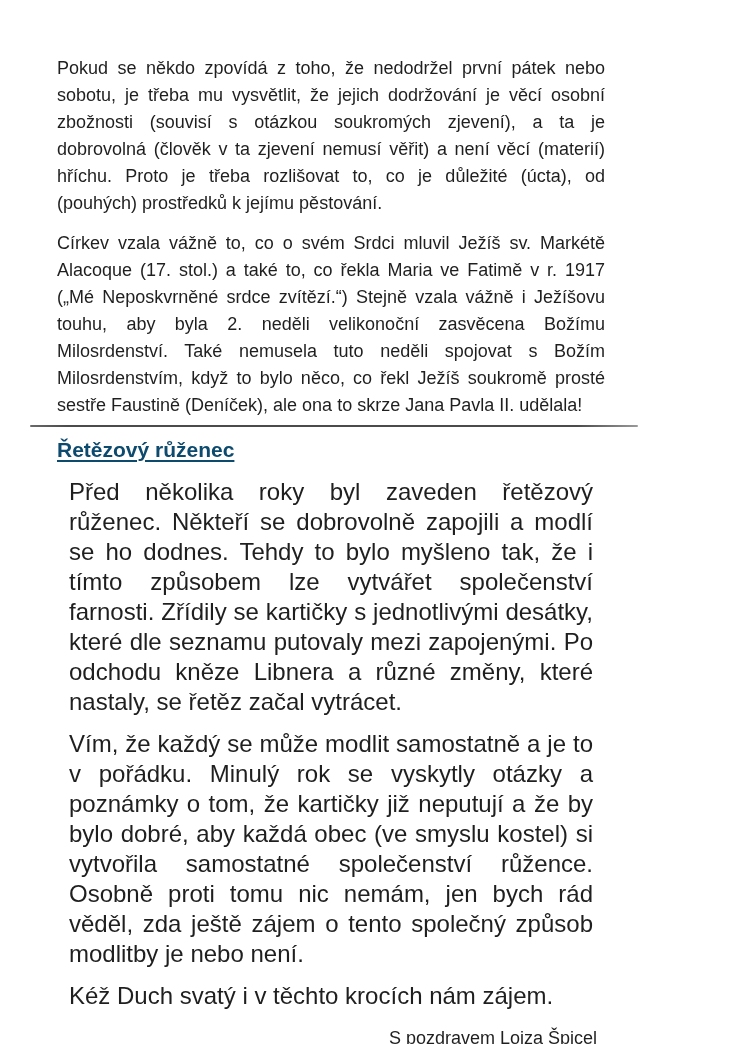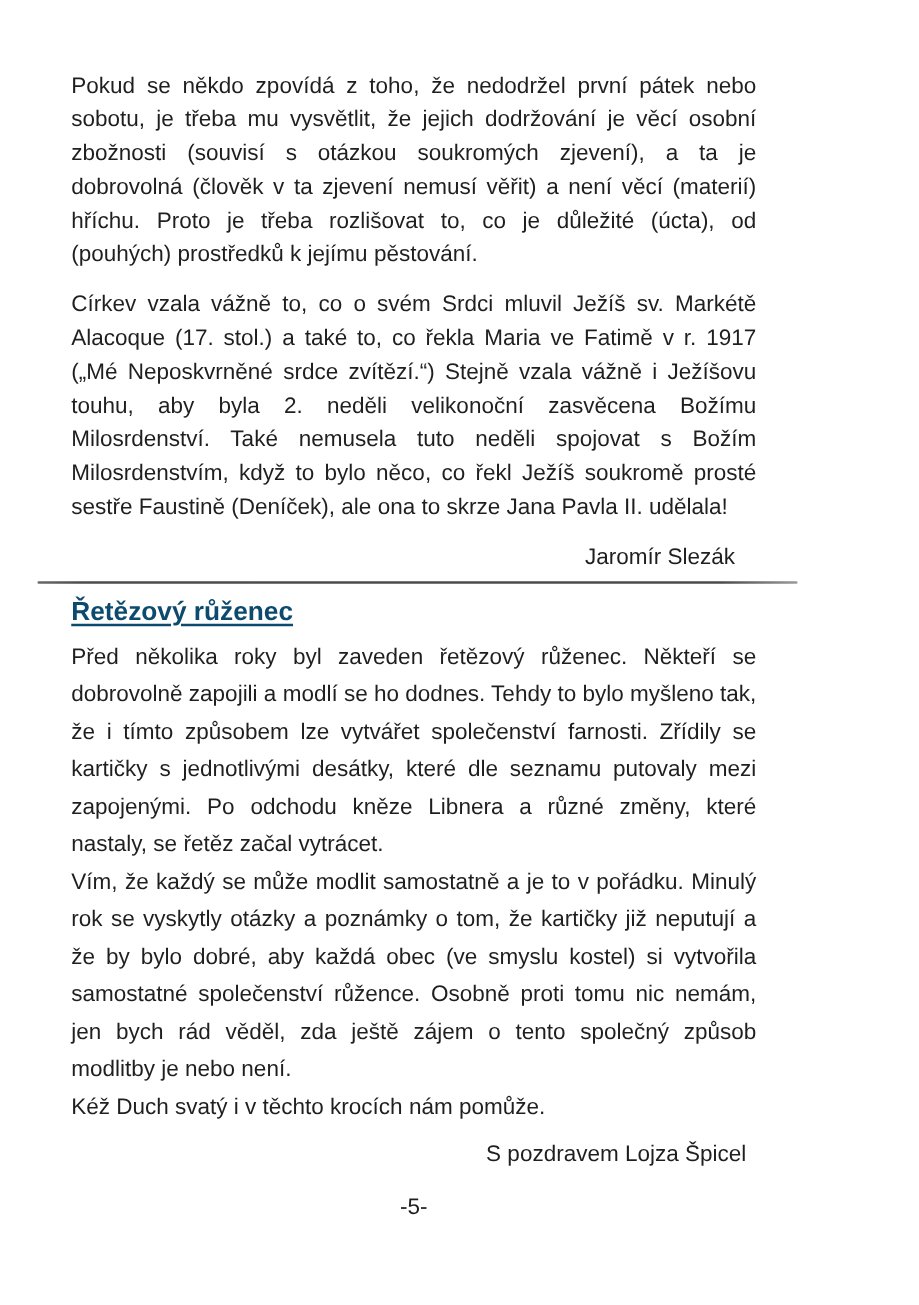--- a/index.html
+++ b/index.html
@@ -56,22 +56,22 @@
     margin: 0 0 5px 0;
     font-size: 21px;
     line-height: 30px;
     font-weight: bold;
     color: #0c4a6e;
     text-decoration: underline;
     text-decoration-thickness: 2px;
     text-underline-offset: 3px;
   }
   .sec2 p.body-par {
-    margin: 0;
-    font-size: 18px;
+    margin: 12px;
+    font-size: 24px;
     line-height: 30px;
     text-align: justify;
     text-justify: inter-word;
     hyphens: auto;
     -webkit-hyphens: auto;
   }
   .sig2 {
     margin: 8px;
     font-size: 18px;
     line-height: 30px;
@@ -85,28 +85,27 @@
   }
 </style>
 </head>
 <body>
 
 <div class="page">
 
   <div class="content sec1">
     <p class="body-par">Pokud se někdo zpovídá z toho, že nedodržel první pátek nebo sobotu, je třeba mu vysvětlit, že jejich dodržování je věcí osobní zbožnosti (souvisí s otázkou soukromých zjevení), a ta je dobrovolná (člověk v ta zjevení nemusí věřit) a není věcí (materií) hříchu. Proto je třeba rozlišovat to, co je důležité (úcta), od (pouhých) prostředků k jejímu pěstování.</p>
     <p class="body-par">Církev vzala vážně to, co o svém Srdci mluvil Ježíš sv. Markétě Alacoque (17. stol.) a také to, co řekla Maria ve Fatimě v r. 1917 („Mé Neposkvrněné srdce zvítězí.“) Stejně vzala vážně i Ježíšovu touhu, aby byla 2. neděli velikonoční zasvěcena Božímu Milosrdenství. Také nemusela tuto neděli spojovat s Božím Milosrdenstvím, když to bylo něco, co řekl Ježíš soukromě prosté sestře Faustině (Deníček), ale ona to skrze Jana Pavla II. udělala!</p>
-    <p class="sig1">Jaromír Slezák</p>
   </div>
 
   <div class="divider"></div>
 
   <div class="content sec2">
     <h2 class="section-heading">Řetězový růženec</h2>
     <p class="body-par">Před několika roky byl zaveden řetězový růženec. Někteří se dobrovolně zapojili a modlí se ho dodnes. Tehdy to bylo myšleno tak, že i tímto způsobem lze vytvářet společenství farnosti. Zřídily se kartičky s jednotlivými desátky, které dle seznamu putovaly mezi zapojenými. Po odchodu kněze Libnera a různé změny, které nastaly, se řetěz začal vytrácet.</p>
     <p class="body-par">Vím, že každý se může modlit samostatně a je to v pořádku. Minulý rok se vyskytly otázky a poznámky o tom, že kartičky již neputují a že by bylo dobré, aby každá obec (ve smyslu kostel) si vytvořila samostatné společenství růžence. Osobně proti tomu nic nemám, jen bych rád věděl, zda ještě zájem o tento společný způsob modlitby je nebo není.</p>
-    <p class="body-par">Kéž Duch svatý i v těchto krocích nám pomůže.</p>
+    <p class="body-par">Kéž Duch svatý i v těchto krocích nám zájem.</p>
     <p class="sig2">S pozdravem Lojza Špicel</p>
 
     <div class="page-number">-5-</div>
   </div>
 
 </div>
 
 </body></html>

